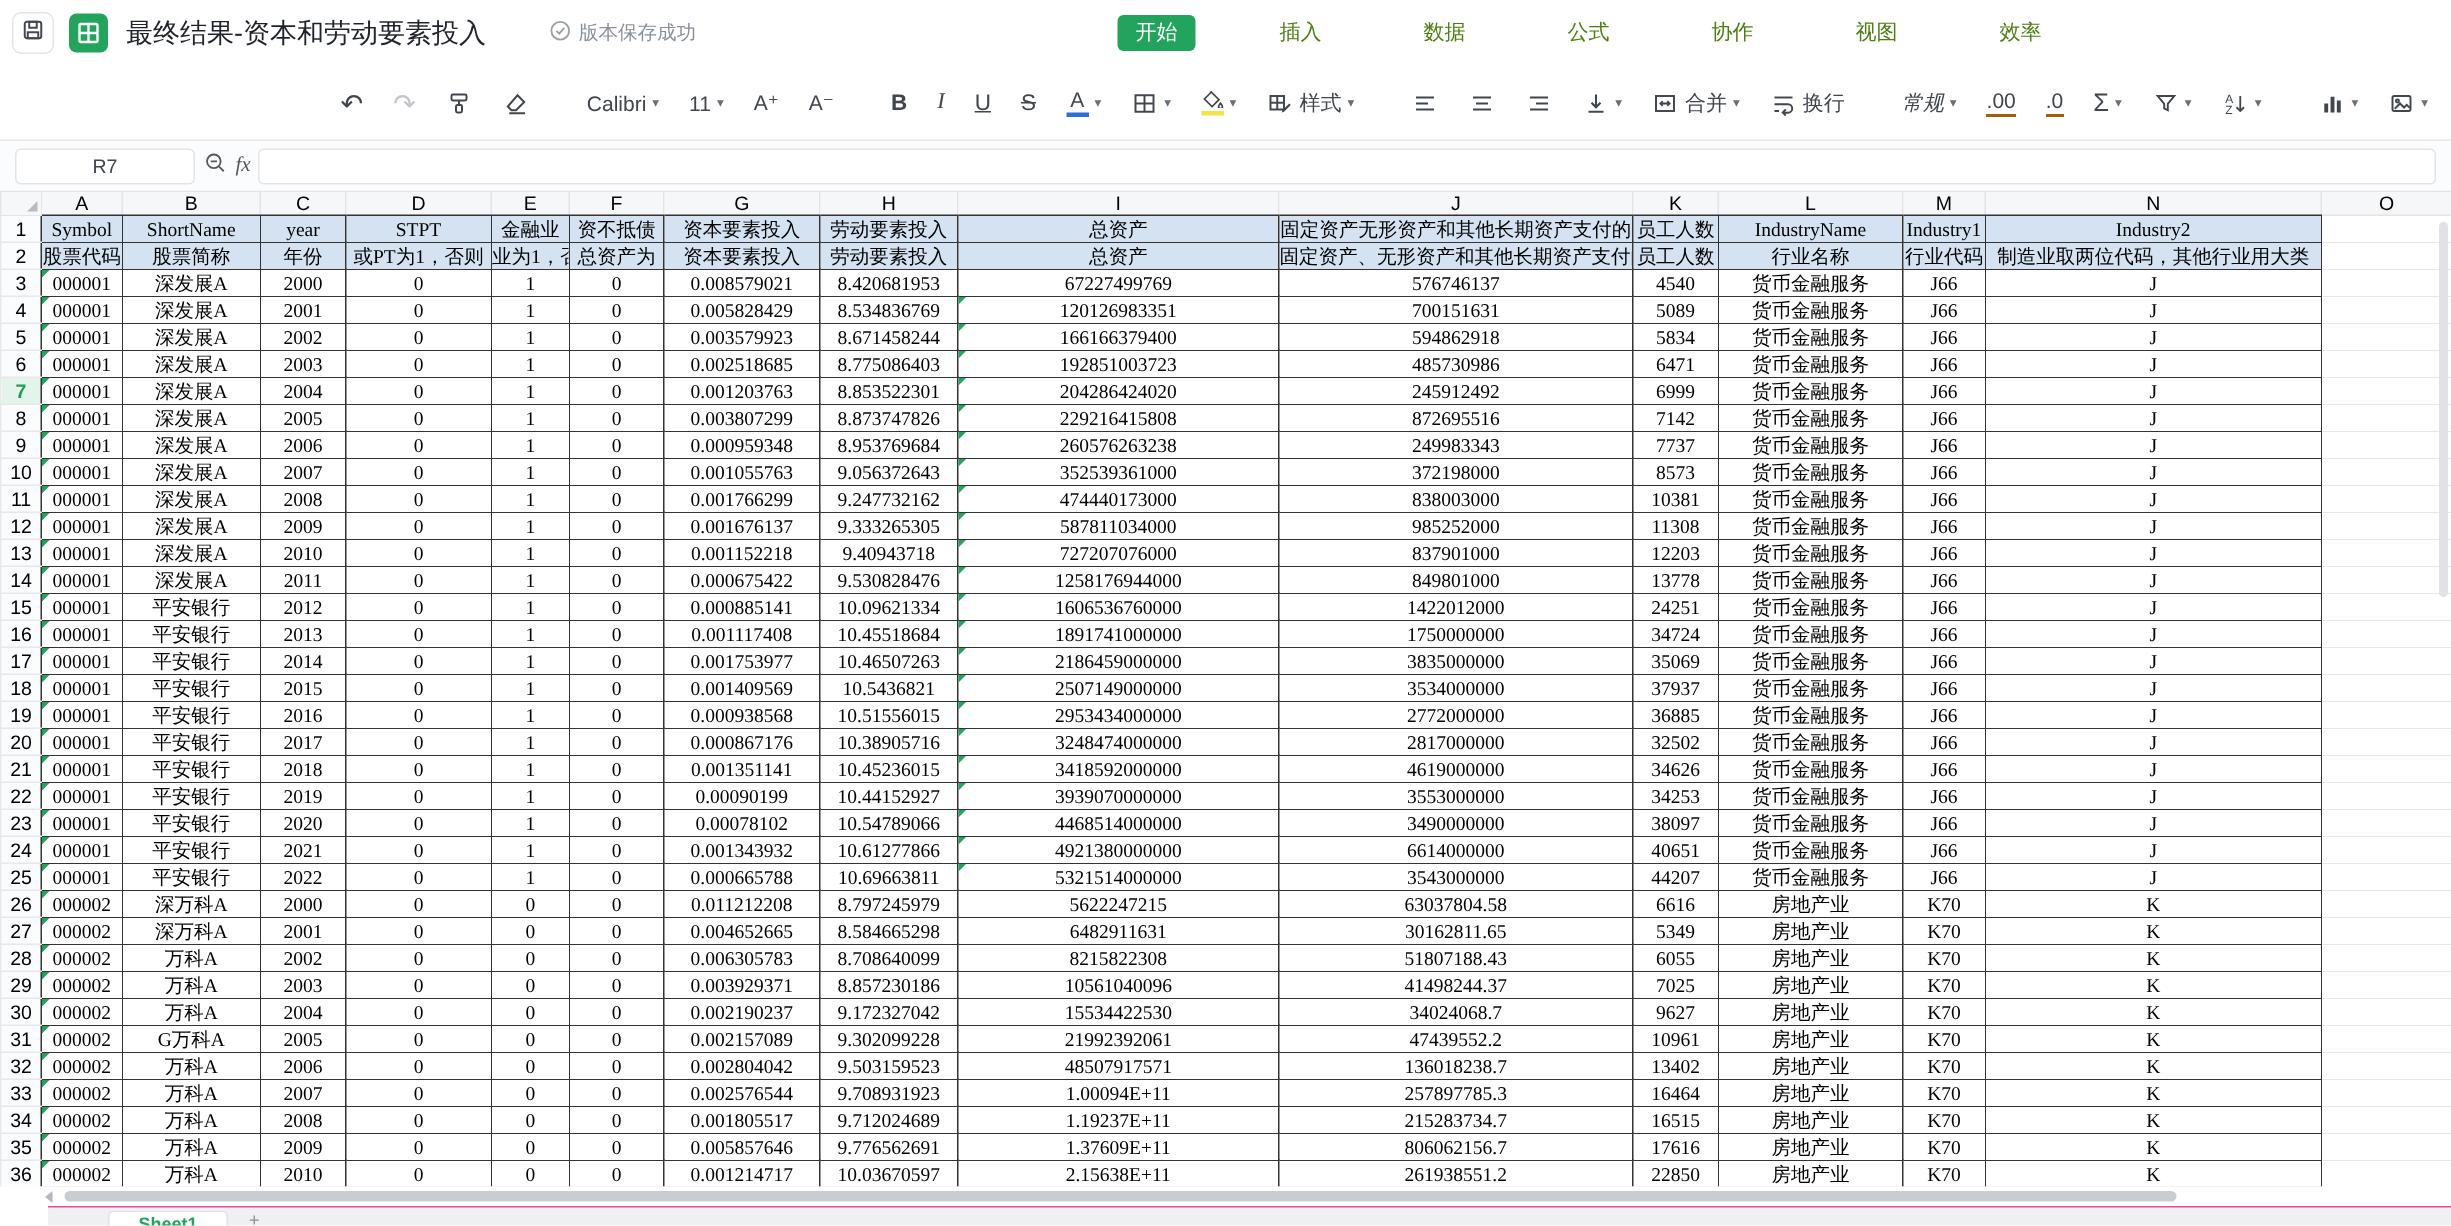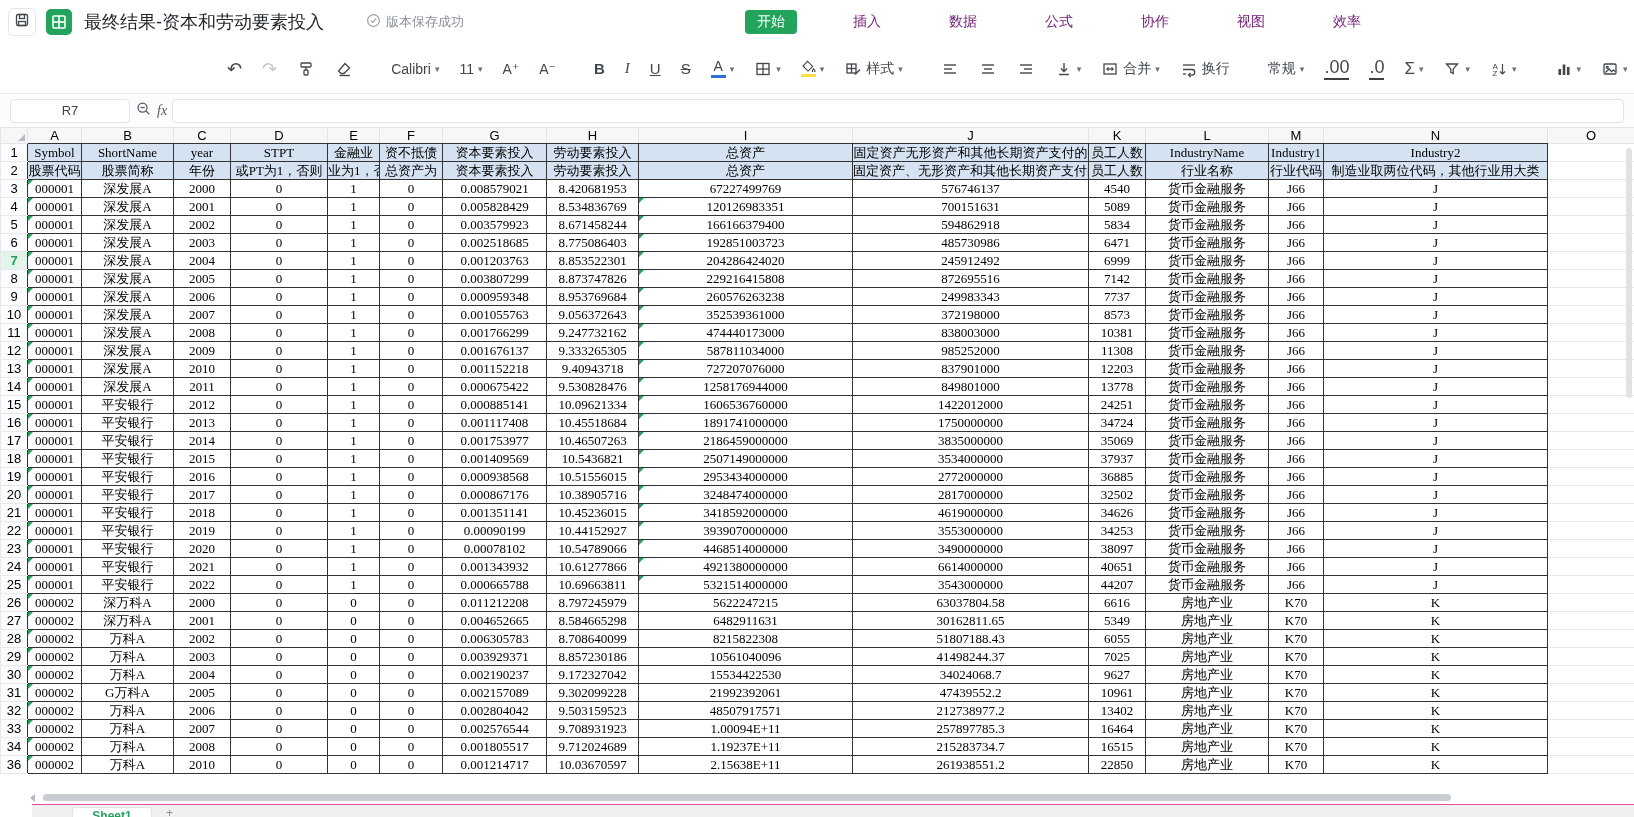--- a/index.html
+++ b/index.html
@@ -7,41 +7,41 @@
     font-family:"Liberation Sans","DejaVu Sans",sans-serif; }
   .app { position:relative; width:1634px; height:817px; background:#fff; }
 
   
   .titlebar { height:44px; display:flex; align-items:center; padding-left:8px; position:relative; background:#fff; }
   .save-btn { width:28px; height:28px; border:1px solid #e3e5e8; border-radius:6px; display:flex; align-items:center; justify-content:center; margin-right:10px; }
   .app-icon { width:26px; height:26px; border-radius:5px; background:var(--accent-green,#22a45d); display:flex; align-items:center; justify-content:center; margin-right:12px; }
   .doc-title { font-size:18px; color:#1f2329; }
   .save-status { display:flex; align-items:flex-start; gap:5px; margin-left:42px; font-size:13px; color:var(--muted-text,#8a9099); }
   .menu-tabs { position:absolute; left:745px; top:0; height:44px; display:flex; align-items:center; gap:44px; }
-  .tab { font-size:14px; color:#701a75; padding:3px 12px; border-radius:4px; }
+  .tab { font-size:14px; color:#4d7c0f; padding:3px 12px; border-radius:4px; }
   .tab.active { background:var(--accent-green,#22a45d); color:#fff; }
 
   
   .toolbar { height:50px; border-bottom:1px solid #e7e8ea; display:flex; align-items:center; padding-left:224px; gap:14px; color:var(--icon-text,#41464d); }
   .tbtn { display:flex; align-items:center; gap:4px; height:30px; padding:0 3px; border-radius:4px; font-size:14px; white-space:nowrap; }
   .tbtn svg { display:block; }
   .sep { width:1px; height:20px; background:#e8eaec; margin:0 2px; }
   .caret { font-size:9px; color:#6b7075; }
   .glyph { font-size:18px; line-height:1; }
   .glyph.dim { color:#c3c7cc; }
   .fontsel { width:86px; justify-content:space-between; }
   .sizesel { width:40px; justify-content:space-between; }
   .fmt-b { font-weight:bold; font-size:15px; }
   .fmt-i { font-style:italic; font-family:"Liberation Serif",serif; font-size:15px; }
   .fmt-u { text-decoration:underline; font-size:15px; }
   .fmt-s { text-decoration:line-through; font-size:15px; }
   .stack { display:flex; flex-direction:column; align-items:center; line-height:1; gap:2px; }
   .swatch { width:15px; height:3px; }
-  .numfmt { width:88px; justify-content:space-between; }
-  .dec { font-size:18px; border-bottom:2px solid #404040; line-height:1.2; }
+  .numfmt { width:88px; justify-content:space-between;font-style:italic; }
+  .dec { font-size:14px; border-bottom:2px solid #a16207; line-height:1.2; }
   .sum { font-size:17px; }
 
   
   .formularow { height:33px; display:flex; align-items:center; padding:0 10px; background:#fbfcfd; gap:5px; }
   .namebox { width:120px; height:24px; background:#fff; border:1px solid #e2e4e7; border-radius:4px; font-size:13px; color:#41464d; text-align:center; line-height:22px; }
   .fx { font-family:"Liberation Serif",serif; font-style:italic; font-size:14px; color:#55585e; }
   .formula-input { flex:1; height:24px; background:#fff; border:1px solid #e2e4e7; border-radius:4px; font-size:13px; padding:0 6px; outline:none; color:#1f2329; }
 
   
   .gridwrap { height:664px; overflow:hidden; }
@@ -934,21 +934,21 @@
             <td class="gut">32</td>
             <td class="cell"><span class="tri"></span>000002</td>
             <td class="cell">万科A</td>
             <td class="cell">2006</td>
             <td class="cell">0</td>
             <td class="cell">0</td>
             <td class="cell">0</td>
             <td class="cell">0.002804042</td>
             <td class="cell">9.503159523</td>
             <td class="cell">48507917571</td>
-            <td class="cell">212738977.2</td>
+            <td class="cell">136018238.7</td>
             <td class="cell">13402</td>
             <td class="cell">房地产业</td>
             <td class="cell">K70</td>
             <td class="cell">K</td>
             <td class="cell out"></td>
           </tr>
           <tr>
             <td class="gut">33</td>
             <td class="cell"><span class="tri"></span>000002</td>
             <td class="cell">万科A</td>
@@ -978,20 +978,38 @@
             <td class="cell">9.712024689</td>
             <td class="cell">1.19237E+11</td>
             <td class="cell">215283734.7</td>
             <td class="cell">16515</td>
             <td class="cell">房地产业</td>
             <td class="cell">K70</td>
             <td class="cell">K</td>
             <td class="cell out"></td>
           </tr>
           <tr>
+            <td class="gut">35</td>
+            <td class="cell"><span class="tri"></span>000002</td>
+            <td class="cell">万科A</td>
+            <td class="cell">2009</td>
+            <td class="cell">0</td>
+            <td class="cell">0</td>
+            <td class="cell">0</td>
+            <td class="cell">0.005857646</td>
+            <td class="cell">9.776562691</td>
+            <td class="cell">1.37609E+11</td>
+            <td class="cell">806062156.7</td>
+            <td class="cell">17616</td>
+            <td class="cell">房地产业</td>
+            <td class="cell">K70</td>
+            <td class="cell">K</td>
+            <td class="cell out"></td>
+          </tr>
+          <tr>
             <td class="gut">36</td>
             <td class="cell"><span class="tri"></span>000002</td>
             <td class="cell">万科A</td>
             <td class="cell">2010</td>
             <td class="cell">0</td>
             <td class="cell">0</td>
             <td class="cell">0</td>
             <td class="cell">0.001214717</td>
             <td class="cell">10.03670597</td>
             <td class="cell">2.15638E+11</td>

